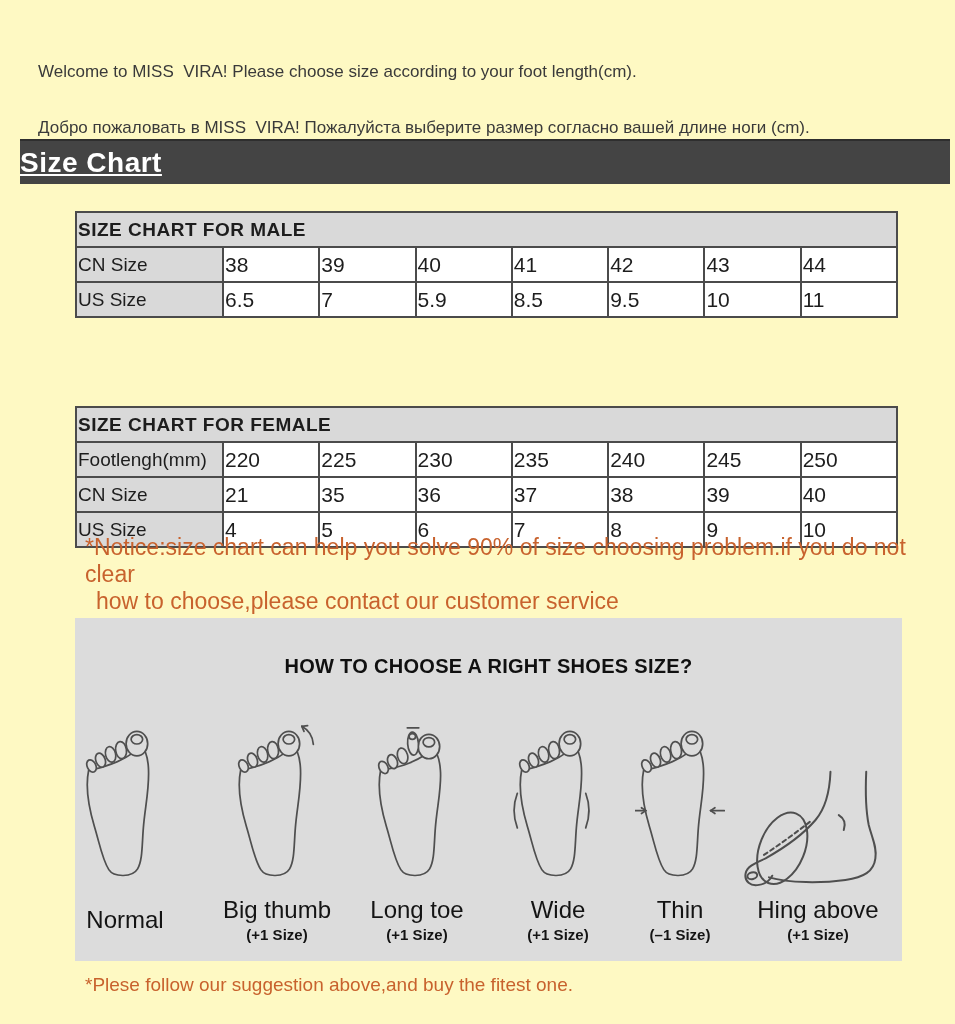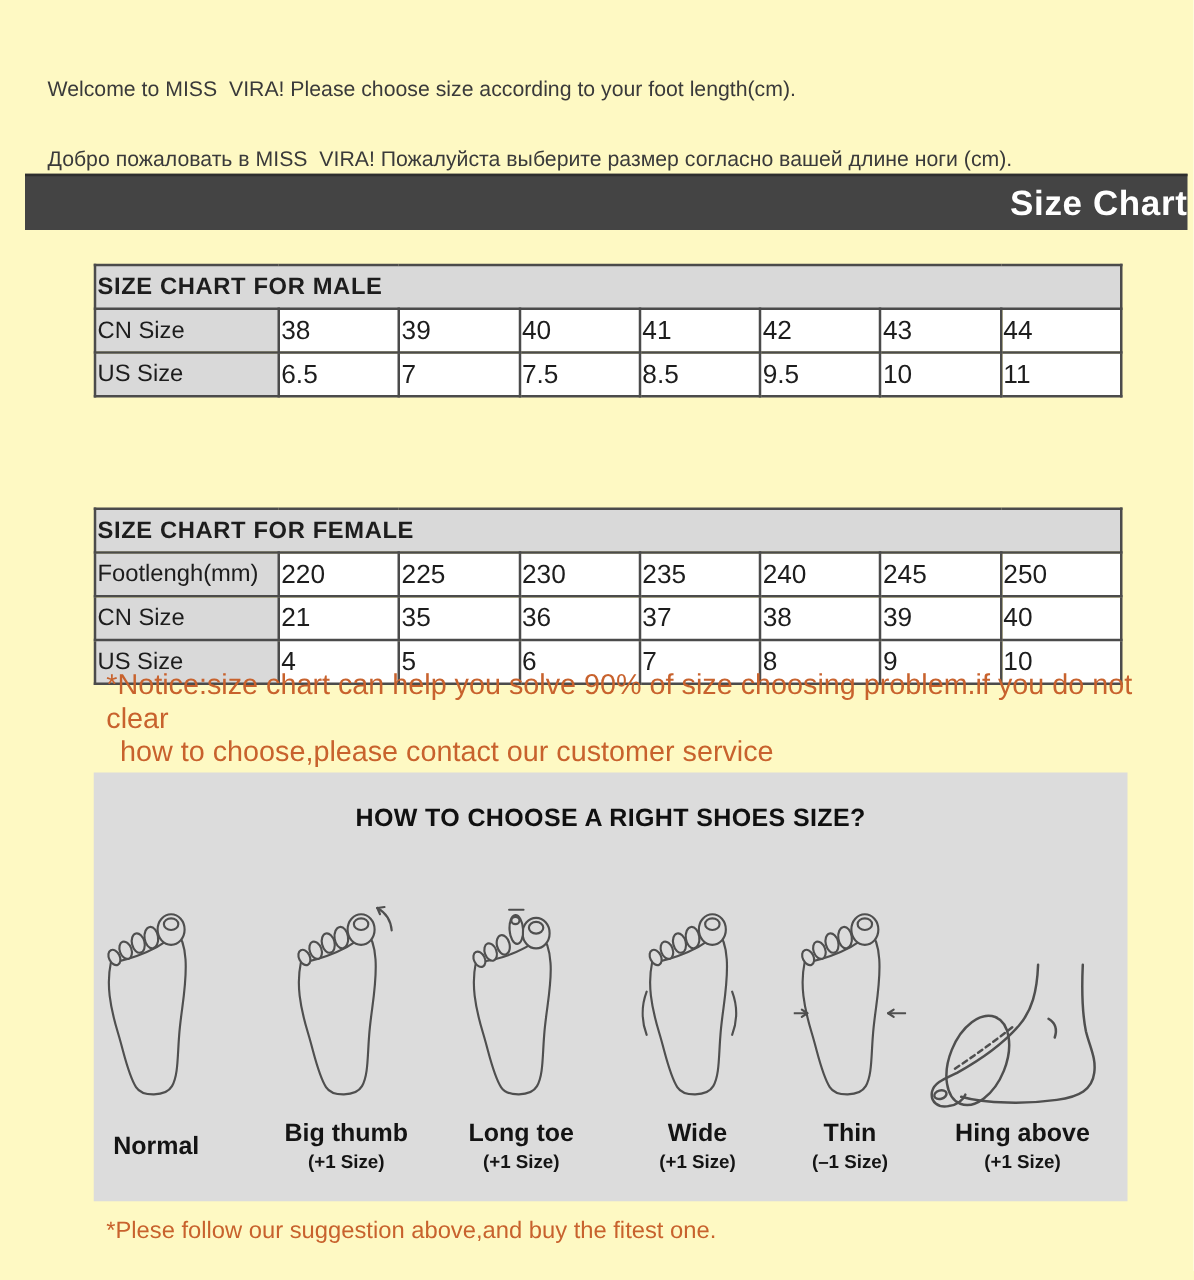--- a/index.html
+++ b/index.html
@@ -11,22 +11,22 @@
   .pre { white-space:pre; }
 
   
   .welcome-en { position:absolute; left:38px; top:62px; font-size:17px; color:#3a3a3a; }
   .welcome-ru { position:absolute; left:38px; top:89px; font-size:17px; color:#3a3a3a;margin-top:29px; }
 
   
   .banner {
     position:absolute; left:20px; top:139px; width:930px; height:43px;
     background:var(--banner-bg,#444); border-top:2px solid #2e2e2e;
-    display:flex; align-items:center; justify-content:flex-end;
-    color:#fff; font-size:28px; font-weight:bold; letter-spacing:.5px;
+    display:flex; align-items:center; justify-content:flex-start;
+    color:#fff; font-size:28px; font-weight:bold; letter-spacing:.5px;text-decoration:underline;
   }
 
   
   table.size {
     position:absolute; left:75px; width:823px;
     border-collapse:collapse; table-layout:fixed;
   }
   #male-table   { top:211px; }
   #female-table { top:370px;margin-top:36px; }
   table.size th, table.size td {
@@ -48,31 +48,31 @@
     color:var(--accent,#c8622d); font-size:23px; line-height:27px;
   }
   .notice .line2 { margin-left:11px; }
 
   
   .guide-panel {
     position:absolute; left:75px; top:618px; width:827px; height:343px;
     background:var(--panel-bg,#dcdcdc);
   }
   .guide-title {
-    text-align:center; padding-top:26px; font-size:20px; font-weight:bold;
+    text-align:center; padding-top:37px; font-size:20px; font-weight:bold;
     color:#101010; letter-spacing:.3px;
   }
   .guide-item {
     position:absolute; top:82px; width:170px; margin-left:-85px;
     text-align:center;
   }
   .guide-item .fig {
     height:190px; display:flex; align-items:flex-end; justify-content:center;
   }
-  .guide-item .name { font-size:20px; font-weight:bold; color:#141414; margin-top:6px; }
+  .guide-item .name { font-size:24px; font-weight:normal; color:#141414; margin-top:6px; }
   .guide-item .note { font-size:15px; font-weight:bold; color:#141414; margin-top:2px; }
   .guide-item.no-note .name { margin-top:16px; }
   .fig svg { display:block; }
   .fig path, .fig ellipse, .fig line { stroke:#4f4f4f; fill:none; stroke-width:2.4; stroke-linecap:round; }
   .fig .masked { fill:var(--panel-bg,#dcdcdc); }
 
   
   .footer-note {
     position:absolute; left:85px; top:974px;
     color:var(--accent,#c8622d); font-size:19px;
@@ -112,21 +112,21 @@
           <td class="val">40</td>
           <td class="val">41</td>
           <td class="val">42</td>
           <td class="val">43</td>
           <td class="val">44</td>
         </tr>
         <tr>
           <td class="row-label">US Size</td>
           <td class="val">6.5</td>
           <td class="val">7</td>
-          <td class="val">7.5</td>
+          <td class="val">5.9</td>
           <td class="val">8.5</td>
           <td class="val">9.5</td>
           <td class="val">10</td>
           <td class="val">11</td>
         </tr>
       </tbody>
     </table>
 
   <table class="size" id="female-table">
       <colgroup>

